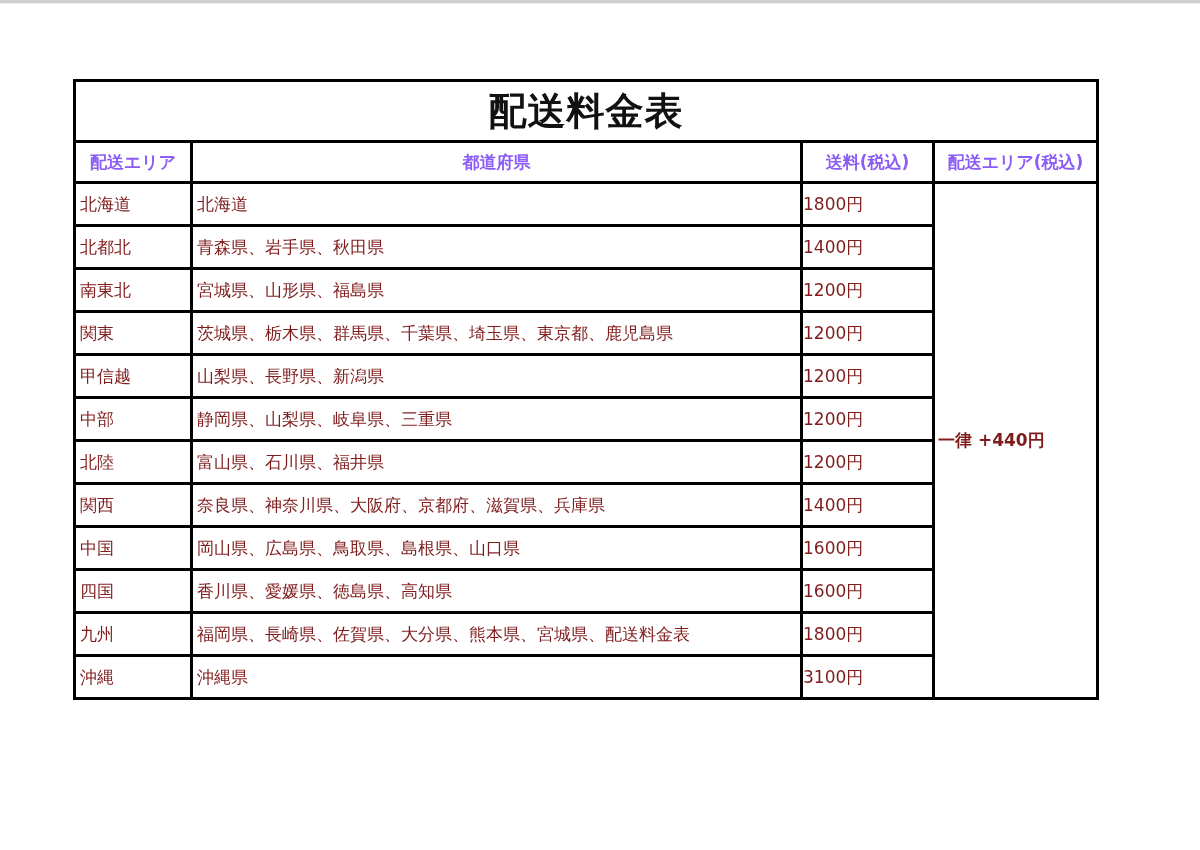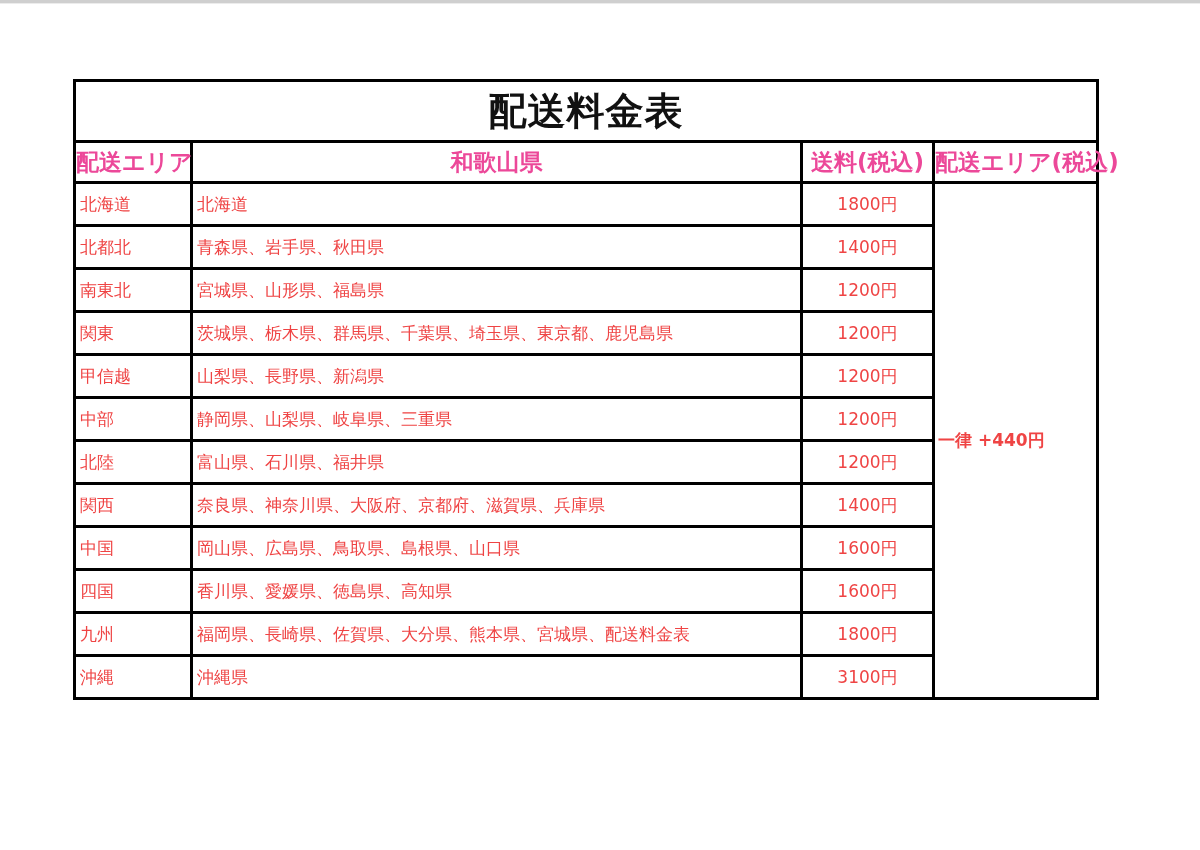--- a/index.html
+++ b/index.html
@@ -41,34 +41,34 @@
       text-align: center;
       font-size: 38px;
       font-weight: bold;
       letter-spacing: 1px;
       color: #111;
       margin-left: 8px;
     }
     .head-cell {
       height: 38px;
       text-align: center;
-      font-size: 23px;
+      font-size: 17px;
       font-weight: bold;
-      color: #ec4899;
+      color: #8b5cf6;
       white-space: nowrap;
     }
     .data-row td {
       height: 40px;
       font-size: 17px;
-      color: #ef4444;
+      color: #7f1d1d;
       white-space: nowrap;
     }
     .area-cell { padding-left: 4px !important; }
     .pref-cell { padding-left: 4px !important; }
-    .fee-cell { text-align: center; }
+    .fee-cell { }
     .chilled-cell {
       vertical-align: middle;
       padding-left: 3px !important;
       font-size: 17px;
       color: #333;
       white-space: nowrap;
     }
     .chilled-cell span { position: relative; top: 0px; font-weight: bold; }
   </style>
 </head>
@@ -82,21 +82,21 @@
     <col style="width:610px">
     <col style="width:132px">
     <col style="width:164px">
   </colgroup>
   <tbody>
       <tr>
     <td class="title-cell" colspan="4">配送料金表</td>
   </tr>
   <tr>
     <td class="head-cell">配送エリア</td>
-    <td class="head-cell">和歌山県</td>
+    <td class="head-cell">都道府県</td>
     <td class="head-cell">送料(税込)</td>
     <td class="head-cell">配送エリア(税込)</td>
   </tr>
 
   <tr class="data-row">
     <td class="area-cell">北海道</td>
     <td class="pref-cell">北海道</td>
     <td class="fee-cell">1800円</td>
     <td class="chilled-cell" rowspan="12"><span>一律 +440円</span></td>
   </tr>

